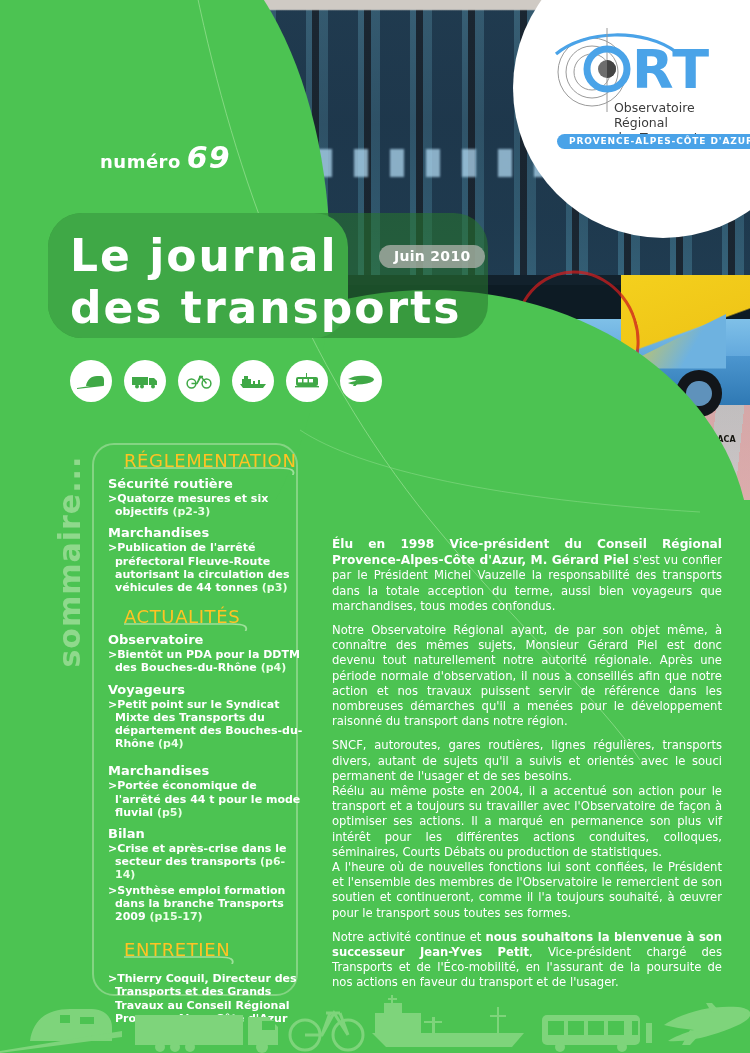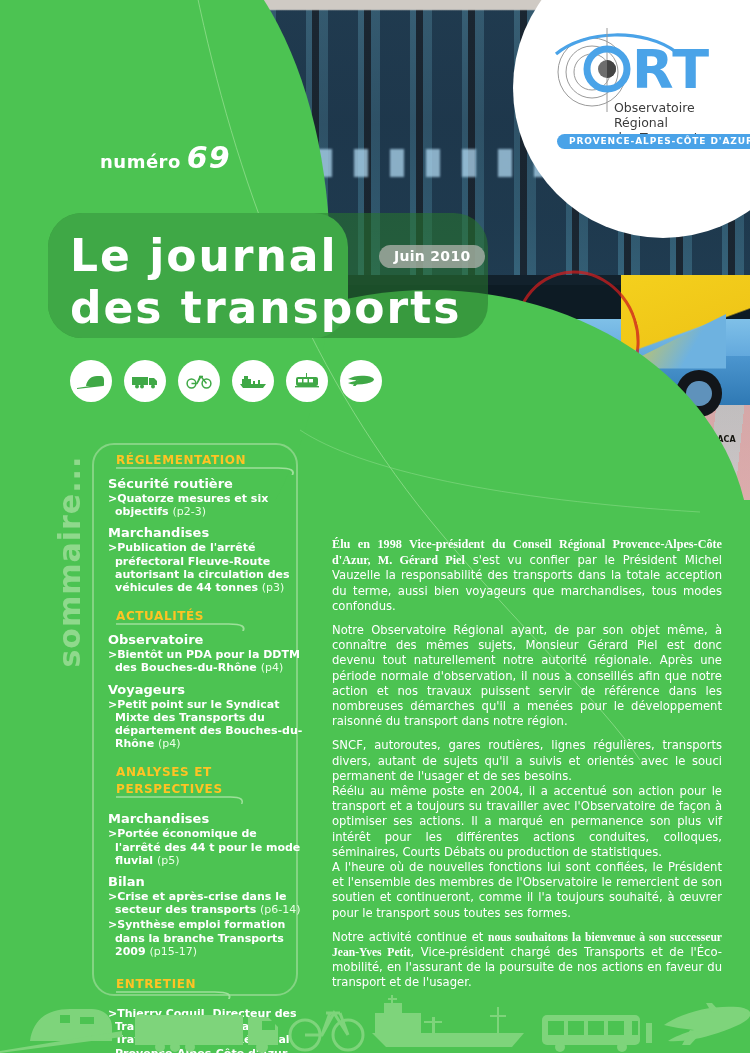--- a/index.html
+++ b/index.html
@@ -193,46 +193,46 @@
   }
 
   
   .toc{
     position:absolute;left:92px;top:443px;width:206px;height:553px;
     border:2px solid #84d483;border-radius:22px;
     box-sizing:border-box;
   }
   .toc-inner{position:absolute;left:108px;top:452px;width:196px;}
   .sec{
-    color:#ffc324;font-size:12px;font-weight:bold;letter-spacing:.6px;
-    line-height:17px;margin:0 0 5px 8px;position:relative;
+    color:#ffc324;font-size:18px;font-weight:normal;letter-spacing:.6px;
+    line-height:17px;margin:0 0 5px 16px;position:relative;
   }
   .sec .swoosh{
     position:absolute;left:0;bottom:-6px;width:100%;height:9px;
   }
   .sec.sp{margin-top:14px;}
   .sub{
     color:#ffffff;font-size:13px;font-weight:bold;margin:7px 0 1px 0;
     line-height:15px;
   }
   .item{
     color:#ffffff;font-size:11px;font-weight:bold;line-height:13.2px;
     margin:0 0 2px 0;padding-left:7px;text-indent:-7px;
   }
-  .item .pg{font-weight:normal;color:#eaffe6;text-align:center;}
+  .item .pg{font-weight:bold;color:#eaffe6;text-align:center;}
 
   
   .edito{
     position:absolute;left:332px;top:536px;width:390px;
     color:#ffffff;font-size:11.6px;line-height:15.2px;
     text-align:justify;
   }
   .edito p{margin:0 0 9px 0;}
   .edito p.tight{margin-bottom:0;}
-  .edito b{font-weight:bold;font-family:Liberation Serif, serif;}
+  .edito b{font-weight:bold;}
   .lead{font-weight:bold;font-size:12.2px;line-height:16px;}
 
   
   .bottom-strip{
     position:absolute;left:0;bottom:0;width:750px;height:58px;
     overflow:hidden;
   }
 </style>
 </head>
 <body>
@@ -370,26 +370,20 @@
       <span>ACTUALITÉS</span>
       <svg class="swoosh" viewBox="0 0 160 9" preserveAspectRatio="none">
           <path d="M0 2 L96 2 C108 2 110 5 108 9" fill="none" stroke="#9de09a" stroke-width="1.6"></path>
         </svg>
     </div>
     <div class="sub">Observatoire</div>
     <div class="item">&gt;<span>Bientôt un PDA pour la DDTM des Bouches-du-Rhône</span> <span class="pg">(p4)</span></div>
     <div class="sub">Voyageurs</div>
     <div class="item">&gt;<span>Petit point sur le Syndicat Mixte des Transports du département des Bouches-du-Rhône</span> <span class="pg">(p4)</span></div>
 
-    <div class="sec sp" style="width:150px;">
-      <span>ANALYSES ET PERSPECTIVES</span>
-      <svg class="swoosh" viewBox="0 0 160 9" preserveAspectRatio="none">
-          <path d="M0 2 L122 2 C134 2 136 5 134 9" fill="none" stroke="#9de09a" stroke-width="1.6"></path>
-        </svg>
-    </div>
     <div class="sub" style="margin-top:13px;">Marchandises</div>
     <div class="item">&gt;<span>Portée économique de l'arrêté des 44 t pour le mode fluvial</span> <span class="pg">(p5)</span></div>
     <div class="sub">Bilan</div>
     <div class="item">&gt;<span>Crise et après-crise dans le secteur des transports</span> <span class="pg">(p6-14)</span></div>
     <div class="item">&gt;<span>Synthèse emploi formation dans la branche Transports 2009</span> <span class="pg">(p15-17)</span></div>
 
     <div class="sec sp" style="margin-top:18px;">
       <span>ENTRETIEN</span>
       <svg class="swoosh" viewBox="0 0 160 9" preserveAspectRatio="none">
           <path d="M0 2 L84 2 C96 2 98 5 96 9" fill="none" stroke="#9de09a" stroke-width="1.6"></path>

